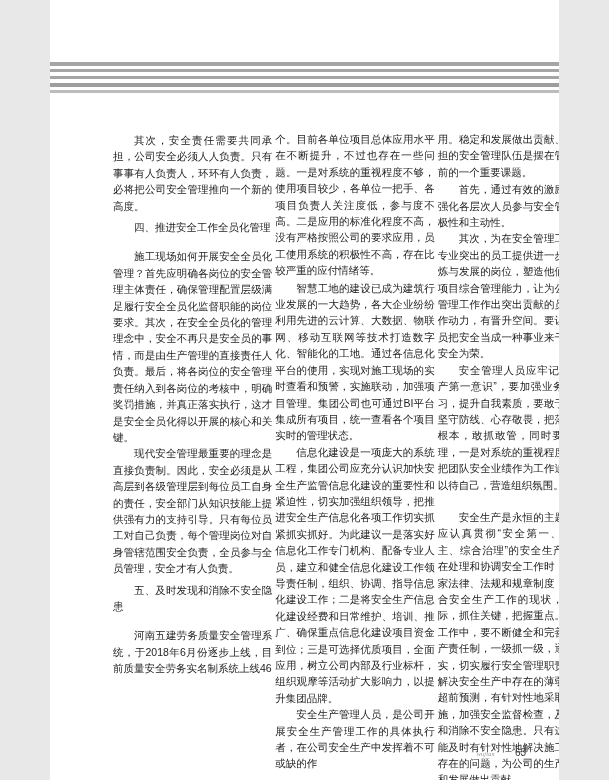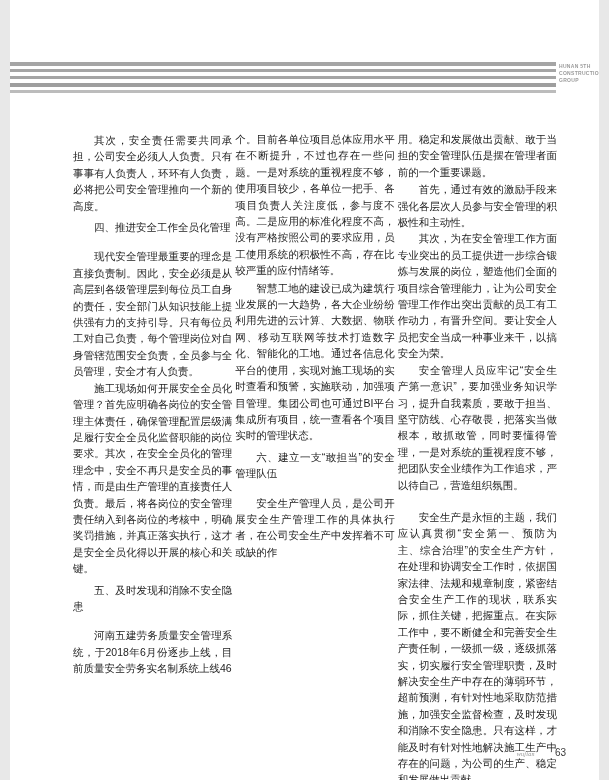--- a/index.html
+++ b/index.html
@@ -1,17 +1,17 @@
 <!DOCTYPE html>
 <html><head>
 <meta charset="utf-8">
 <style>
   html,body { margin:0; padding:0; background:#e8e8e8; }
   .page {
-    position:relative; width:589px; height:780px; margin:0 auto;
+    position:relative; width:509px; height:780px; margin:0 auto;
     background:#ffffff; overflow:hidden;
     font-family:"Liberation Sans","DejaVu Sans",sans-serif;
   }
 
   
   .header-rules { position:absolute; left:0; top:62px; width:546px; }
   .rule { background:#a5a5a5; }
   .r1 { height:4px; margin-bottom:3px; }
   .r2 { height:3px; margin-bottom:4px; }
   .r3 { height:3px; margin-bottom:4px; }
@@ -68,30 +68,30 @@
     <div>HUNAN 5TH</div>
     <div>CONSTRUCTION</div>
     <div>GROUP</div>
   </div>
 
   <div class="columns">
 
     <div class="col">
       <p class="para">其次，安全责任需要共同承担，公司安全必须人人负责。只有事事有人负责人，环环有人负责，必将把公司安全管理推向一个新的高度。</p>
       <p class="heading">四、推进安全工作全员化管理</p>
+      <p class="para">施工现场如何开展安全全员化管理？首先应明确各岗位的安全管理主体责任，确保管理配置层级满足履行安全全员化监督职能的岗位要求。其次，在安全全员化的管理理念中，安全不再只是安全员的事情，而是由生产管理的直接责任人负责。最后，将各岗位的安全管理责任纳入到各岗位的考核中，明确奖罚措施，并真正落实执行，这才是安全全员化得以开展的核心和关键。</p>
       <p class="para">现代安全管理最重要的理念是直接负责制。因此，安全必须是从高层到各级管理层到每位员工自身的责任，安全部门从知识技能上提供强有力的支持引导。只有每位员工对自己负责，每个管理岗位对自身管辖范围安全负责，全员参与全员管理，安全才有人负责。</p>
-      <p class="para">施工现场如何开展安全全员化管理？首先应明确各岗位的安全管理主体责任，确保管理配置层级满足履行安全全员化监督职能的岗位要求。其次，在安全全员化的管理理念中，安全不再只是安全员的事情，而是由生产管理的直接责任人负责。最后，将各岗位的安全管理责任纳入到各岗位的考核中，明确奖罚措施，并真正落实执行，这才是安全全员化得以开展的核心和关键。</p>
       <p class="heading">五、及时发现和消除不安全隐患</p>
       <p class="para">河南五建劳务质量安全管理系统，于2018年6月份逐步上线，目前质量安全劳务实名制系统上线46</p>
     </div>
 
     <div class="col">
       <p class="cont">个。目前各单位项目总体应用水平在不断提升，不过也存在一些问题。一是对系统的重视程度不够，使用项目较少，各单位一把手、各项目负责人关注度低，参与度不高。二是应用的标准化程度不高，没有严格按照公司的要求应用，员工使用系统的积极性不高，存在比较严重的应付情绪等。</p>
       <p class="para">智慧工地的建设已成为建筑行业发展的一大趋势，各大企业纷纷利用先进的云计算、大数据、物联网、移动互联网等技术打造数字化、智能化的工地。通过各信息化平台的使用，实现对施工现场的实时查看和预警，实施联动，加强项目管理。集团公司也可通过BI平台集成所有项目，统一查看各个项目实时的管理状态。</p>
-      <p class="heading">六、建立一支“敢担当”的安全管理队伍</p>
+      <p class="para">信息化建设是一项庞大的系统工程，集团公司应充分认识加快安全生产监管信息化建设的重要性和紧迫性，切实加强组织领导，把推进安全生产信息化各项工作切实抓紧抓实抓好。为此建议一是落实好信息化工作专门机构、配备专业人员，建立和健全信息化建设工作领导责任制，组织、协调、指导信息化建设工作；二是将安全生产信息化建设经费和日常维护、培训、推广、确保重点信息化建设项目资金到位；三是可选择优质项目，全面应用，树立公司内部及行业标杆，组织观摩等活动扩大影响力，以提升集团品牌。</p>
       <p class="para">安全生产管理人员，是公司开展安全生产管理工作的具体执行者，在公司安全生产中发挥着不可或缺的作</p>
     </div>
 
     <div class="col">
       <p class="cont">用。稳定和发展做出贡献、敢于当担的安全管理队伍是摆在管理者面前的一个重要课题。</p>
       <p class="para">首先，通过有效的激励手段来强化各层次人员参与安全管理的积极性和主动性。</p>
       <p class="para">其次，为在安全管理工作方面专业突出的员工提供进一步综合锻炼与发展的岗位，塑造他们全面的项目综合管理能力，让为公司安全管理工作作出突出贡献的员工有工作动力，有晋升空间。要让安全人员把安全当成一种事业来干，以搞安全为荣。</p>
       <p class="para">安全管理人员应牢记“安全生产第一意识”，要加强业务知识学习，提升自我素质，要敢于担当、坚守防线、心存敬畏，把落实当做根本，敢抓敢管，同时要懂得管理，一是对系统的重视程度不够，把团队安全业绩作为工作追求，严以待自己，营造组织氛围。</p>
       <p class="para gap-top">安全生产是永恒的主题，我们应认真贯彻“安全第一、预防为主、综合治理”的安全生产方针，在处理和协调安全工作时，依据国家法律、法规和规章制度，紧密结合安全生产工作的现状，联系实际，抓住关键，把握重点。在实际工作中，要不断健全和完善安全生产责任制，一级抓一级，逐级抓落实，切实履行安全管理职责，及时解决安全生产中存在的薄弱环节，超前预测，有针对性地采取防范措施，加强安全监督检查，及时发现和消除不安全隐患。只有这样，才能及时有针对性地解决施工生产中存在的问题，为公司的生产、稳定和发展做出贡献。</p>
     </div>

